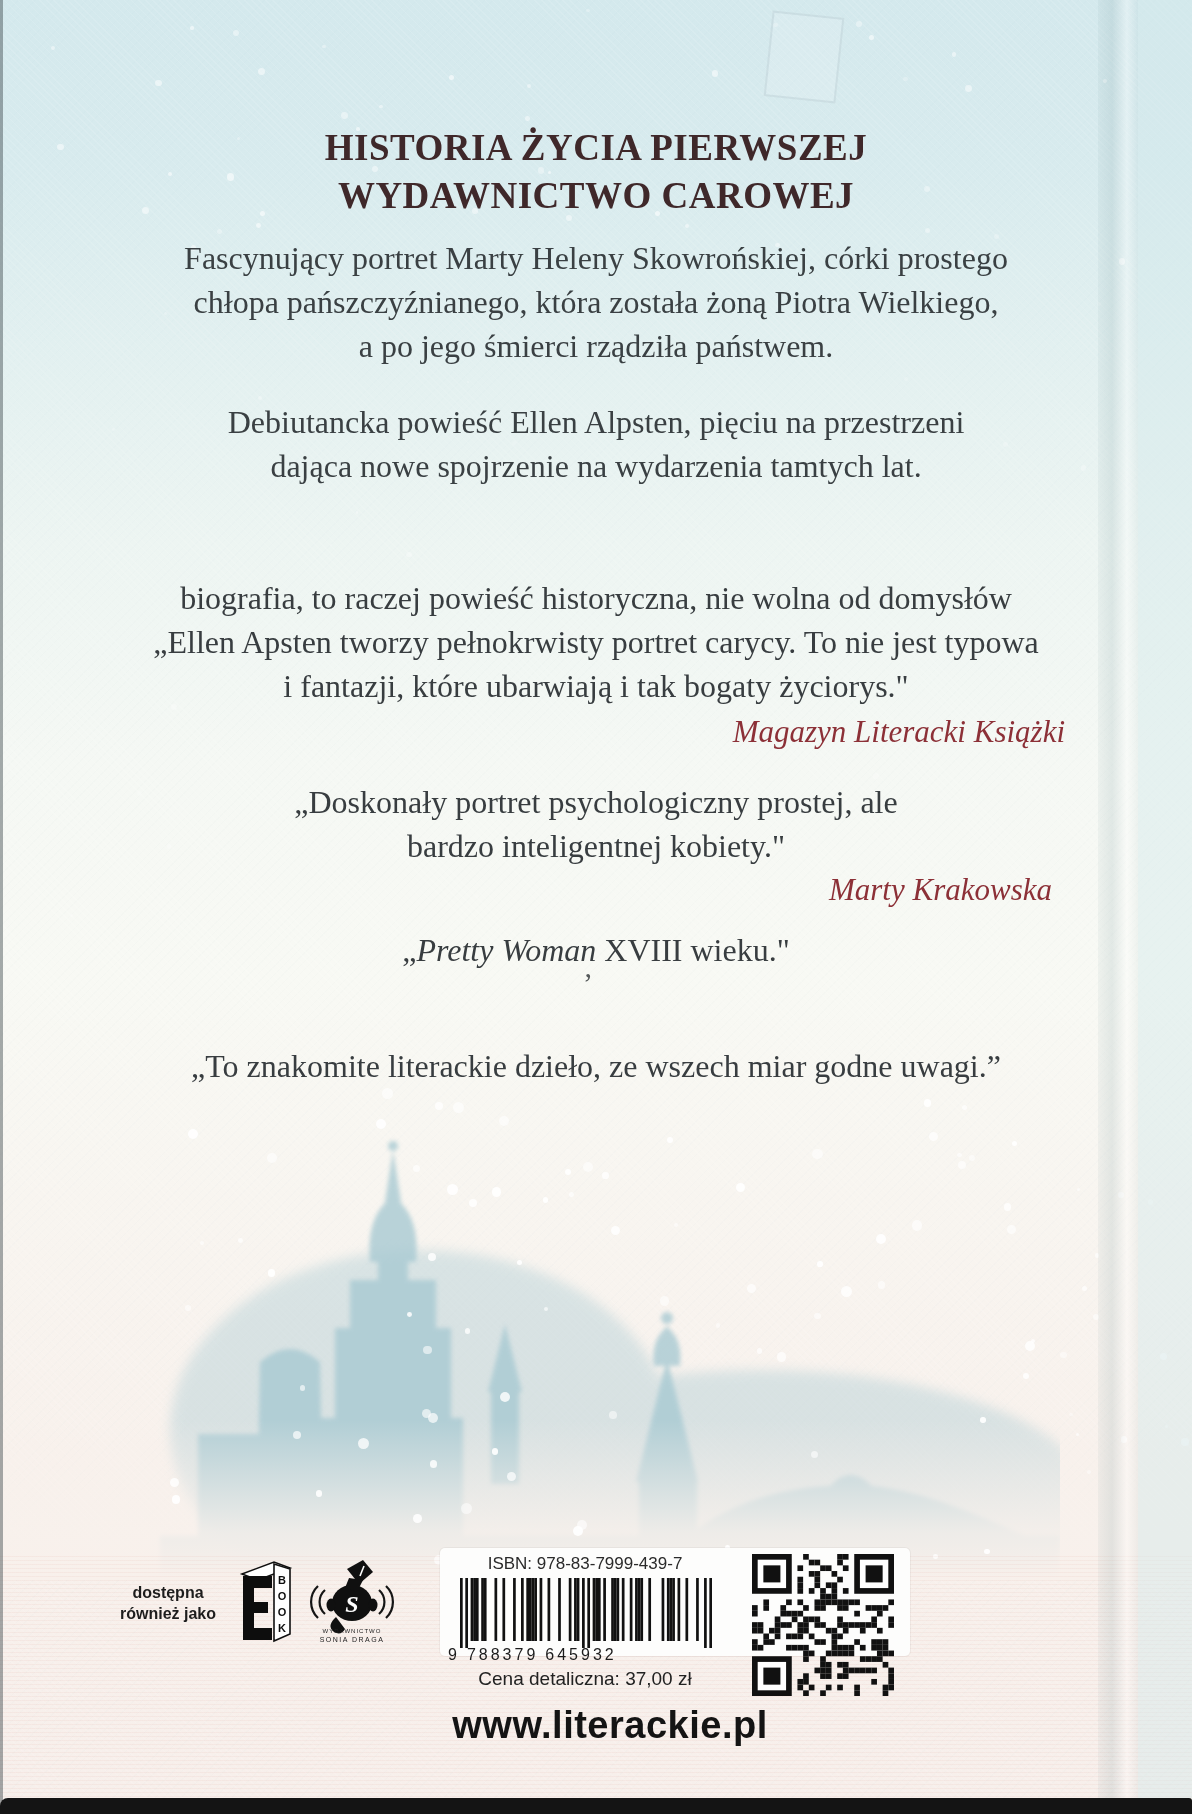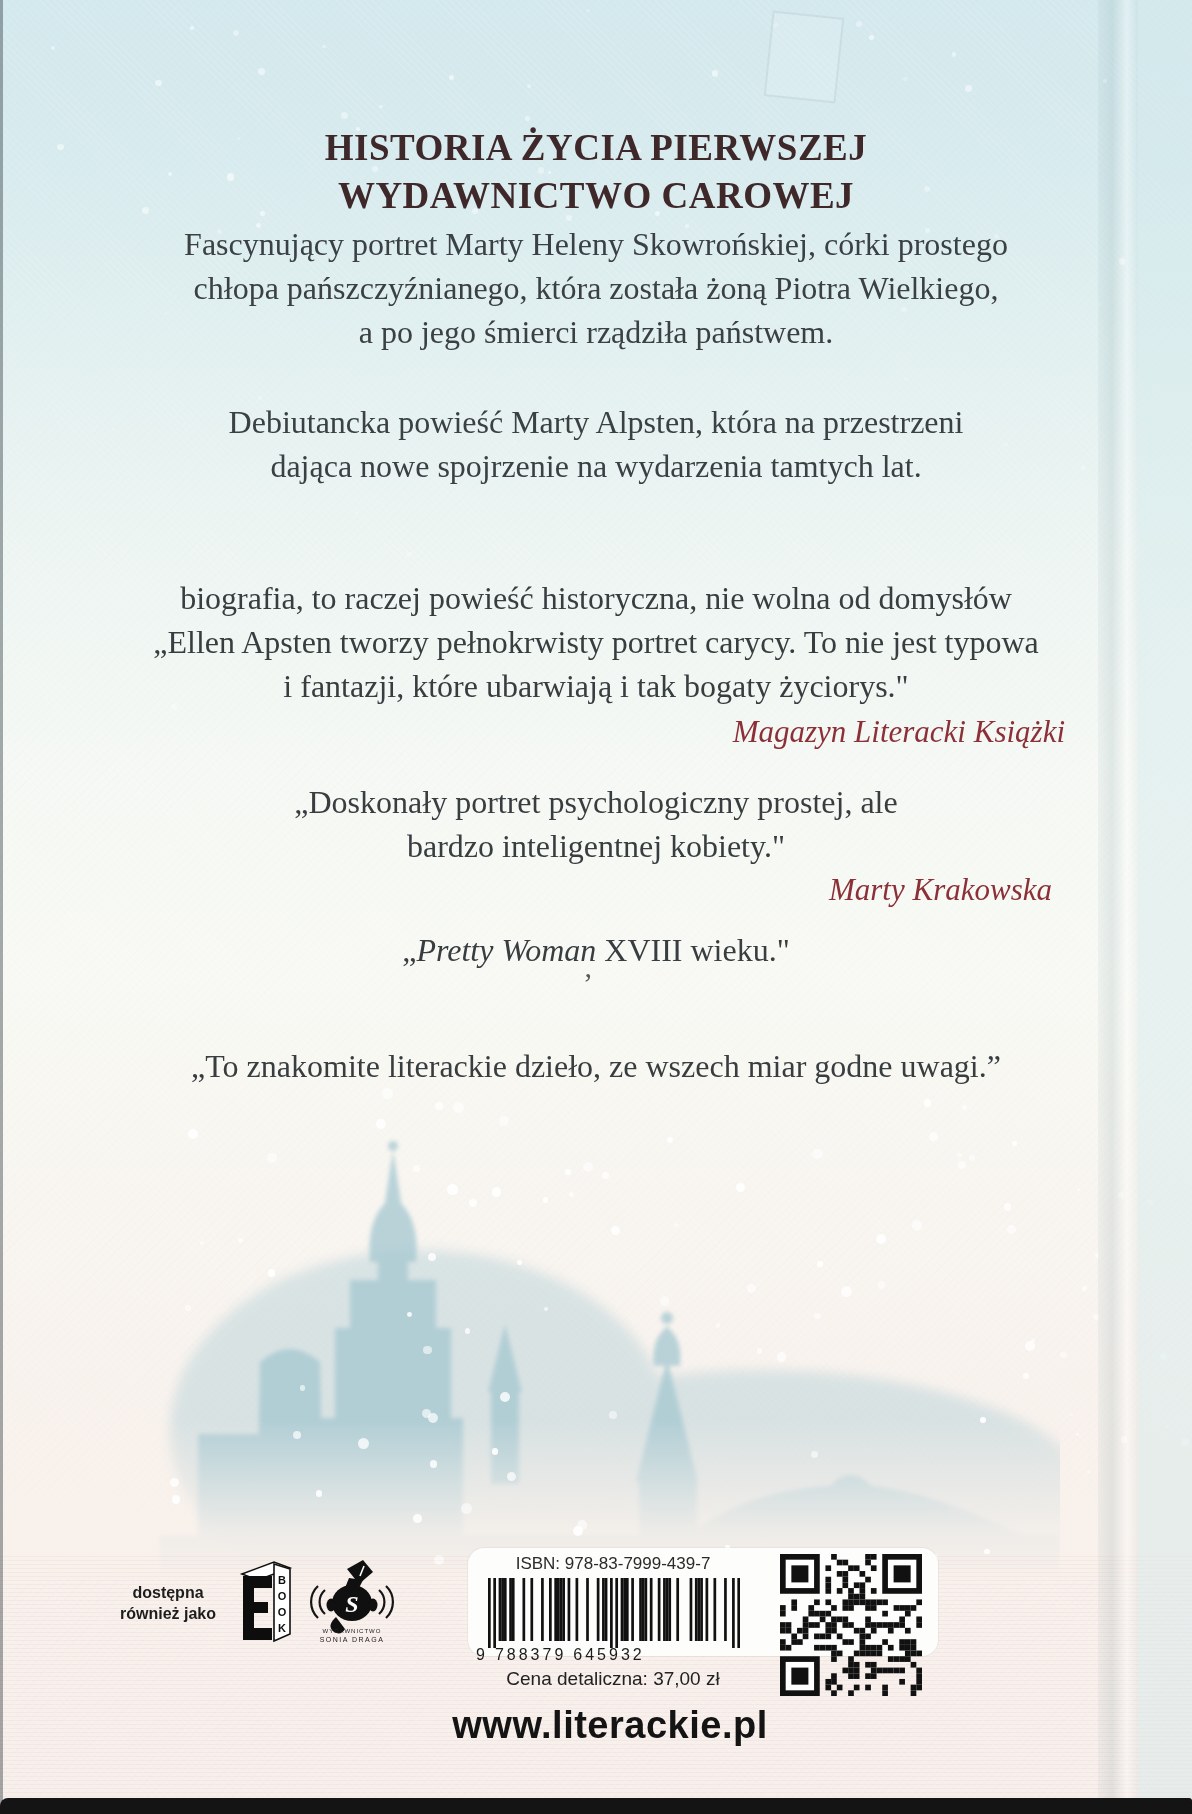--- a/index.html
+++ b/index.html
@@ -41,21 +41,21 @@
     transform:rotate(6deg);
   }
   
   .tblock{position:absolute;left:0;right:0;text-align:center;}
   .title{
     top:124px;
     font-size:37px;font-weight:bold;line-height:48px;
     color:#3f282a;letter-spacing:.5px;
   }
   .para{font-size:32px;line-height:44px;color:#3a4043;}
-  .p1{top:222px;}
+  .p1{top:236px;}
   .p2{top:400px;}
   .quote{font-size:32px;line-height:44px;color:#383d40;}
   .q1{top:576px;}
   .q2{top:780px;}
   .q3{top:928px;}
   .q4{top:1044px;}
   .attribution{
     position:absolute;left:0;right:0;text-align:right;
     font-size:31px;font-style:italic;color:#8c3037;line-height:36px;
   }
@@ -80,22 +80,22 @@
   
   .ebook-label{
     position:absolute;left:106px;top:1582px;width:124px;
     font-family:"Liberation Sans",sans-serif;font-weight:bold;
     font-size:16px;line-height:21px;color:#1d1d1d;text-align:center;
   }
   .logo{position:absolute;}
   .logo-ebook{left:238px;top:1558px;}
   .logo-sd{left:310px;top:1558px;}
   .isbn-box{
-    position:absolute;left:468px;top:1548px;width:470px;height:108px;
-    background:#fdfdfc;border-radius:16px;box-shadow:0 0 0 1px rgba(0,0,0,.04);
+    position:absolute;left:440px;top:1548px;width:470px;height:108px;
+    background:#fdfdfc;border-radius:5px;box-shadow:0 0 0 1px rgba(0,0,0,.04);
   }
   .isbn-text{
     position:absolute;left:14px;top:6px;width:262px;text-align:center;
     font-family:"Liberation Sans",sans-serif;font-size:17px;color:#2a2a2a;
   }
   .barcode{position:absolute;left:20px;top:30px;width:252px;height:70px;}
   .barcode-digits{
     position:absolute;left:8px;top:98px;width:276px;
     font-family:"Liberation Sans",sans-serif;font-size:16px;color:#1c1c1c;
     letter-spacing:3px;text-align:left;
@@ -328,21 +328,21 @@
     <div>HISTORIA ŻYCIA PIERWSZEJ</div>
     <div>WYDAWNICTWO CAROWEJ</div>
   </div>
 
   <div class="tblock para p1">
     <div>Fascynujący portret Marty Heleny Skowrońskiej, córki prostego</div>
     <div>chłopa pańszczyźnianego, która została żoną Piotra Wielkiego,</div>
     <div>a po jego śmierci rządziła państwem.</div>
   </div>
   <div class="tblock para p2">
-    <div>Debiutancka powieść Marty Alpsten, która na przestrzeni</div>
+    <div>Debiutancka powieść Ellen Alpsten, pięciu na przestrzeni</div>
     <div>dająca nowe spojrzenie na wydarzenia tamtych lat.</div>
   </div>
 
   <div class="tblock quote q1">
     <div>biografia, to raczej powieść historyczna, nie wolna od domysłów</div>
     <div>„Ellen Apsten tworzy pełnokrwisty portret carycy. To nie jest typowa</div>
     <div>i fantazji, które ubarwiają i tak bogaty życiorys."</div>
   </div>
   <div class="attribution a1">Magazyn Literacki Książki</div>
 

